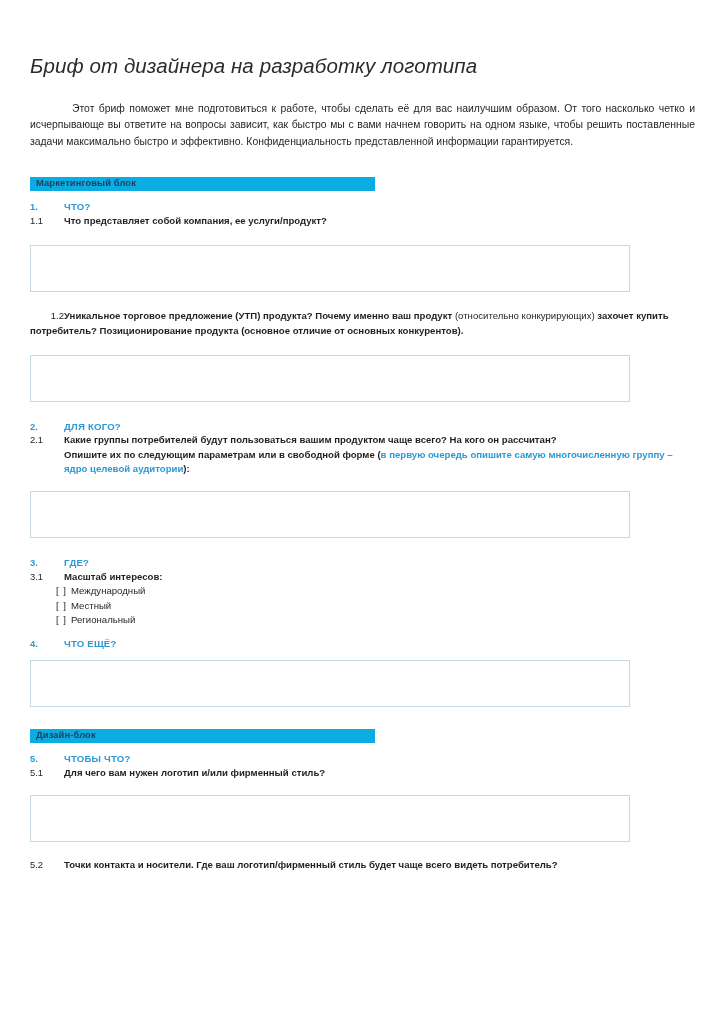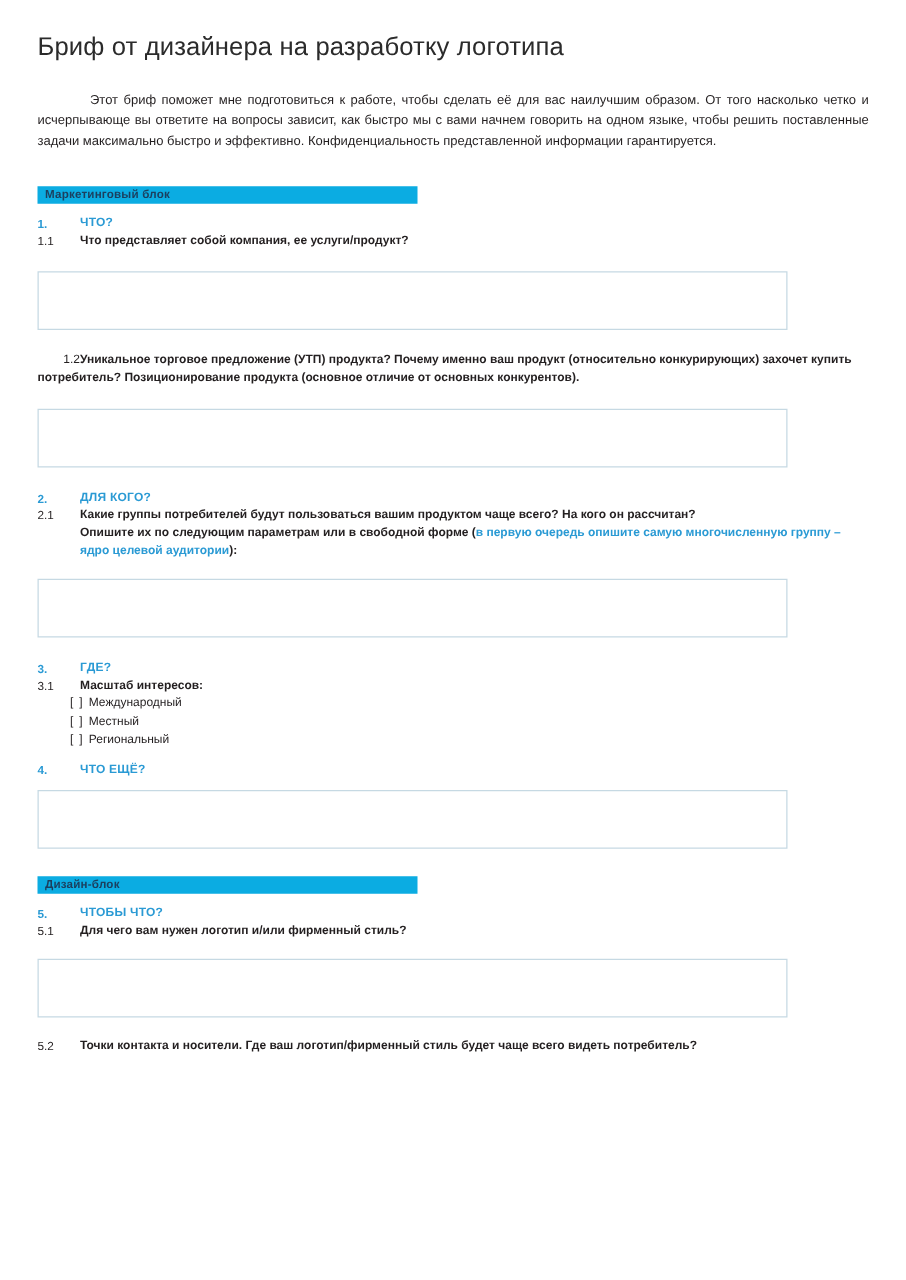--- a/index.html
+++ b/index.html
@@ -21,45 +21,46 @@
     position: relative;
     width: 725px;
     height: 1024px;
     box-sizing: border-box;
     padding: 0 30px;
   }
 
   
   .doc-title {
     margin: 0;
-    padding-top: 26px;
+    padding-top: 54px;
     font-size: 20.5px;
     font-weight: 400;
     letter-spacing: 0.1px;
     color: #2b2b2b;
     line-height: 1.2;
+    font-style: italic;
   }
 
   
   .intro {
     margin: 0;
     padding-top: 22px;
     font-size: 10.4px;
     line-height: 1.62;
     text-align: justify;
     text-indent: 42px;
     color: #231f20;
   }
   .intro + .intro {
     padding-top: 14px;
   }
 
   
   .block-bar {
-    width: 304px;
+    width: 345px;
     height: 14px;
     background: #0bace2;
     display: flex;
     align-items: center;
     padding-left: 6px;
     box-sizing: border-box;
   }
   .block-bar-label {
     font-size: 9.3px;
     font-weight: bold;
@@ -115,21 +116,21 @@
     color: #231f20;
     text-indent: 0;
   }
   .q-flow .num-inline {
     display: inline-block;
     width: 34px;
     font-weight: normal;
     text-align: right;
   }
   .q-flow .light {
-    font-weight: bold;
+    font-weight: normal;
   }
 
   
   .answer-box {
     box-sizing: border-box;
     width: 600px;
     border: 1px solid #c6d9e3;
     background: #ffffff;
   }
 

